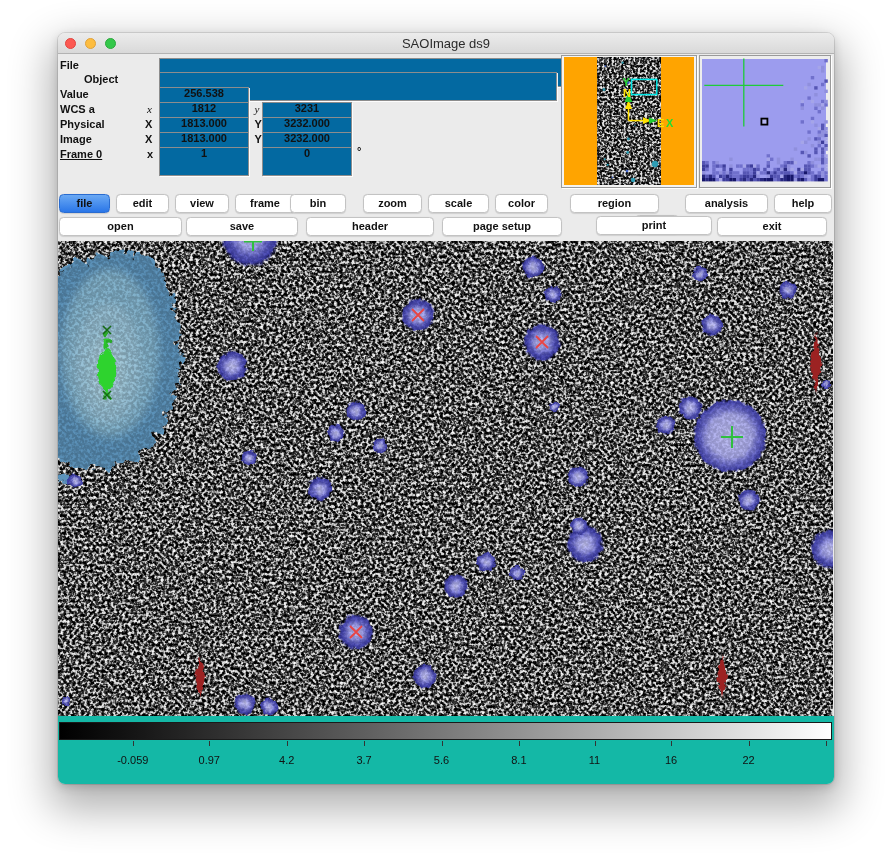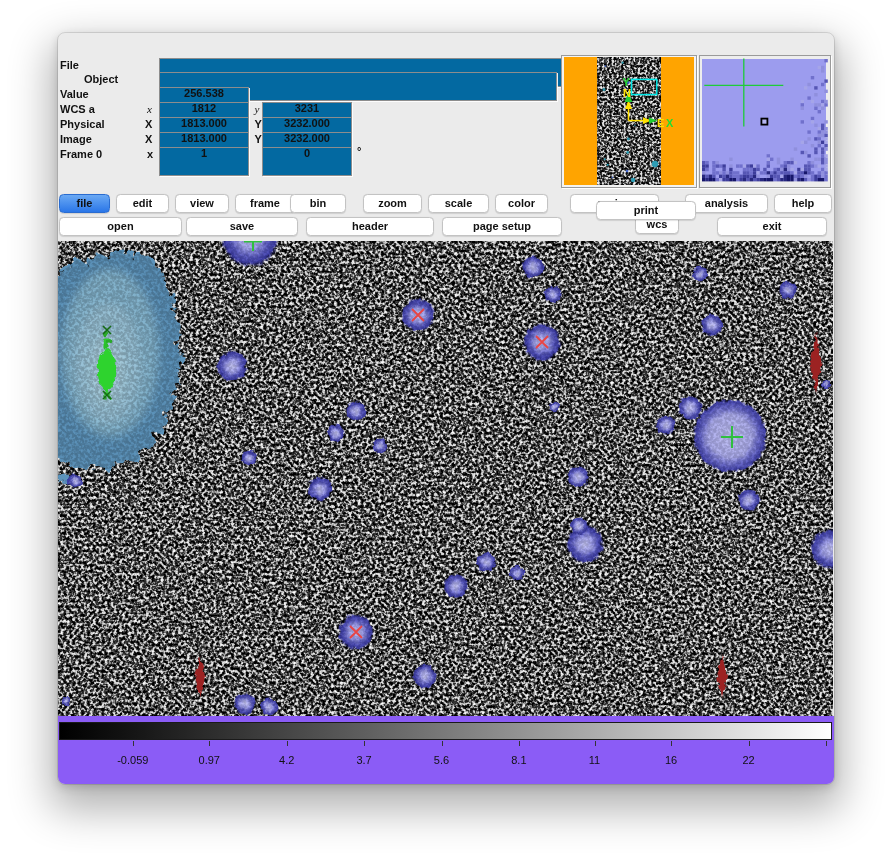--- a/index.html
+++ b/index.html
@@ -18,37 +18,43 @@
 .lbl{position:absolute;font-size:11px;font-weight:bold;color:#111;line-height:12px;}
 .fld{position:absolute;height:29px;background:#0369a1;border:1px solid #8d8d8d;
   box-shadow:1px 1px 0 rgba(255,255,255,0.9);font-size:11px;font-weight:bold;color:#111;
   text-align:center;line-height:10px;}
 .axl{position:absolute;font-size:11px;font-weight:bold;color:#111;line-height:12px;}
 .btn{position:absolute;height:19px;background:#ffffff;border:1px solid #c3c3c3;border-radius:4.5px;
   font-size:11px;font-weight:bold;color:#111;text-align:center;line-height:17px;
   box-shadow:0 0.5px 1px rgba(0,0,0,0.12);}
 #btn-file{background:linear-gradient(#6aa9f4,#2a76e8);border:1px solid #2a6cd0;}
 #imgarea{position:absolute;left:0;top:208px;width:775px;height:475px;}
-#cbar{position:absolute;left:0;top:683px;width:776px;height:68px;background:#8b5cf6;border-radius:0 0 7px 7px;}
+#cbar{position:absolute;left:0;top:683px;width:776px;height:68px;background:#14b8a6;border-radius:0 0 7px 7px;}
 #cbargrad{position:absolute;left:1px;top:6px;width:773px;height:18px;border:1px solid #1a1a1a;
   background:linear-gradient(to right,#000000 0%,#161616 10%,#2e2e2e 20%,#474747 30%,#606060 40%,#7a7a7a 50%,#949494 60%,#aeaeae 70%,#c9c9c9 80%,#e4e4e4 90%,#ffffff 100%);}
 .tick{position:absolute;top:25px;width:1px;height:5px;background:#333;}
 .tlab{position:absolute;top:38px;width:60px;margin-left:-30px;text-align:center;font-size:11px;color:#111;}
 </style>
 </head>
 <body>
 <div id="win">
+  <div id="titlebar">
+    <div id="title">SAOImage ds9</div>
+    <div class="tl" id="tl-r"></div>
+    <div class="tl" id="tl-y"></div>
+    <div class="tl" id="tl-g"></div>
+  </div>
 
   <div class="lbl" style="left:2px;top:26px;">File</div>
   <div class="lbl" style="left:2px;top:40px;margin-left:24px;">Object</div>
   <div class="lbl" style="left:2px;top:55px;">Value</div>
   <div class="lbl" style="left:2px;top:69.5px;">WCS a</div>
   <div class="lbl" style="left:2px;top:84.5px;">Physical</div>
   <div class="lbl" style="left:2px;top:99.5px;">Image</div>
-  <div class="lbl" style="left:2px;top:114.5px;">Frame 0</div>
+  <div class="lbl" style="left:2px;top:114.5px;text-decoration:underline;">Frame 0</div>
 
   <div class="fld" style="left:101px;top:24.5px;width:405px;"></div>
   <div class="fld" style="left:101px;top:39px;width:398px;"></div>
   <div class="fld" style="left:101px;top:54px;width:90px;">256.538</div>
   <div class="fld" style="left:101px;top:68.5px;width:90px;">1812</div>
   <div class="fld" style="left:204px;top:68.5px;width:90px;">3231</div>
   <div class="fld" style="left:101px;top:83.5px;width:90px;">1813.000</div>
   <div class="fld" style="left:204px;top:83.5px;width:90px;">3232.000</div>
   <div class="fld" style="left:101px;top:98.5px;width:90px;">1813.000</div>
   <div class="fld" style="left:204px;top:98.5px;width:90px;">3232.000</div>
@@ -378,21 +384,21 @@
   <div class="btn" style="left:437px;top:161px;width:53px;">color</div>
   <div class="btn" style="left:512px;top:161px;width:89px;">region</div>
   <div class="btn" style="left:577px;top:161px;width:44px;margin-top:21px;">wcs</div>
   <div class="btn" style="left:627px;top:161px;width:83px;">analysis</div>
   <div class="btn" style="left:716px;top:161px;width:58px;">help</div>
 
   <div class="btn" style="left:1px;top:184px;width:123px;">open</div>
   <div class="btn" style="left:128px;top:184px;width:112px;">save</div>
   <div class="btn" style="left:248px;top:184px;width:128px;">header</div>
   <div class="btn" style="left:384px;top:184px;width:120px;">page setup</div>
-  <div class="btn" style="left:538px;top:168px;width:100px;">print</div>
+  <div class="btn" style="left:538px;top:183px;width:116px;">print</div>
   <div class="btn" style="left:659px;top:184px;width:110px;">exit</div>
 
   <div id="imgarea"><svg width="775" height="475" xmlns="http://www.w3.org/2000/svg">
 <defs>
  <filter id="sp" x="0" y="0" width="100%" height="100%">
    <feTurbulence type="fractalNoise" baseFrequency="0.34" numOctaves="2" seed="7"></feTurbulence>
    <feColorMatrix type="matrix" values="1 0 0 0 0  1 0 0 0 0  1 0 0 0 0  0 0 0 0 1"></feColorMatrix>
    <feComponentTransfer>
               <feFuncR type="table" tableValues="0 0 0 0.04 0.65 1 1"></feFuncR>
               <feFuncG type="table" tableValues="0 0 0 0.04 0.65 1 1"></feFuncG>

